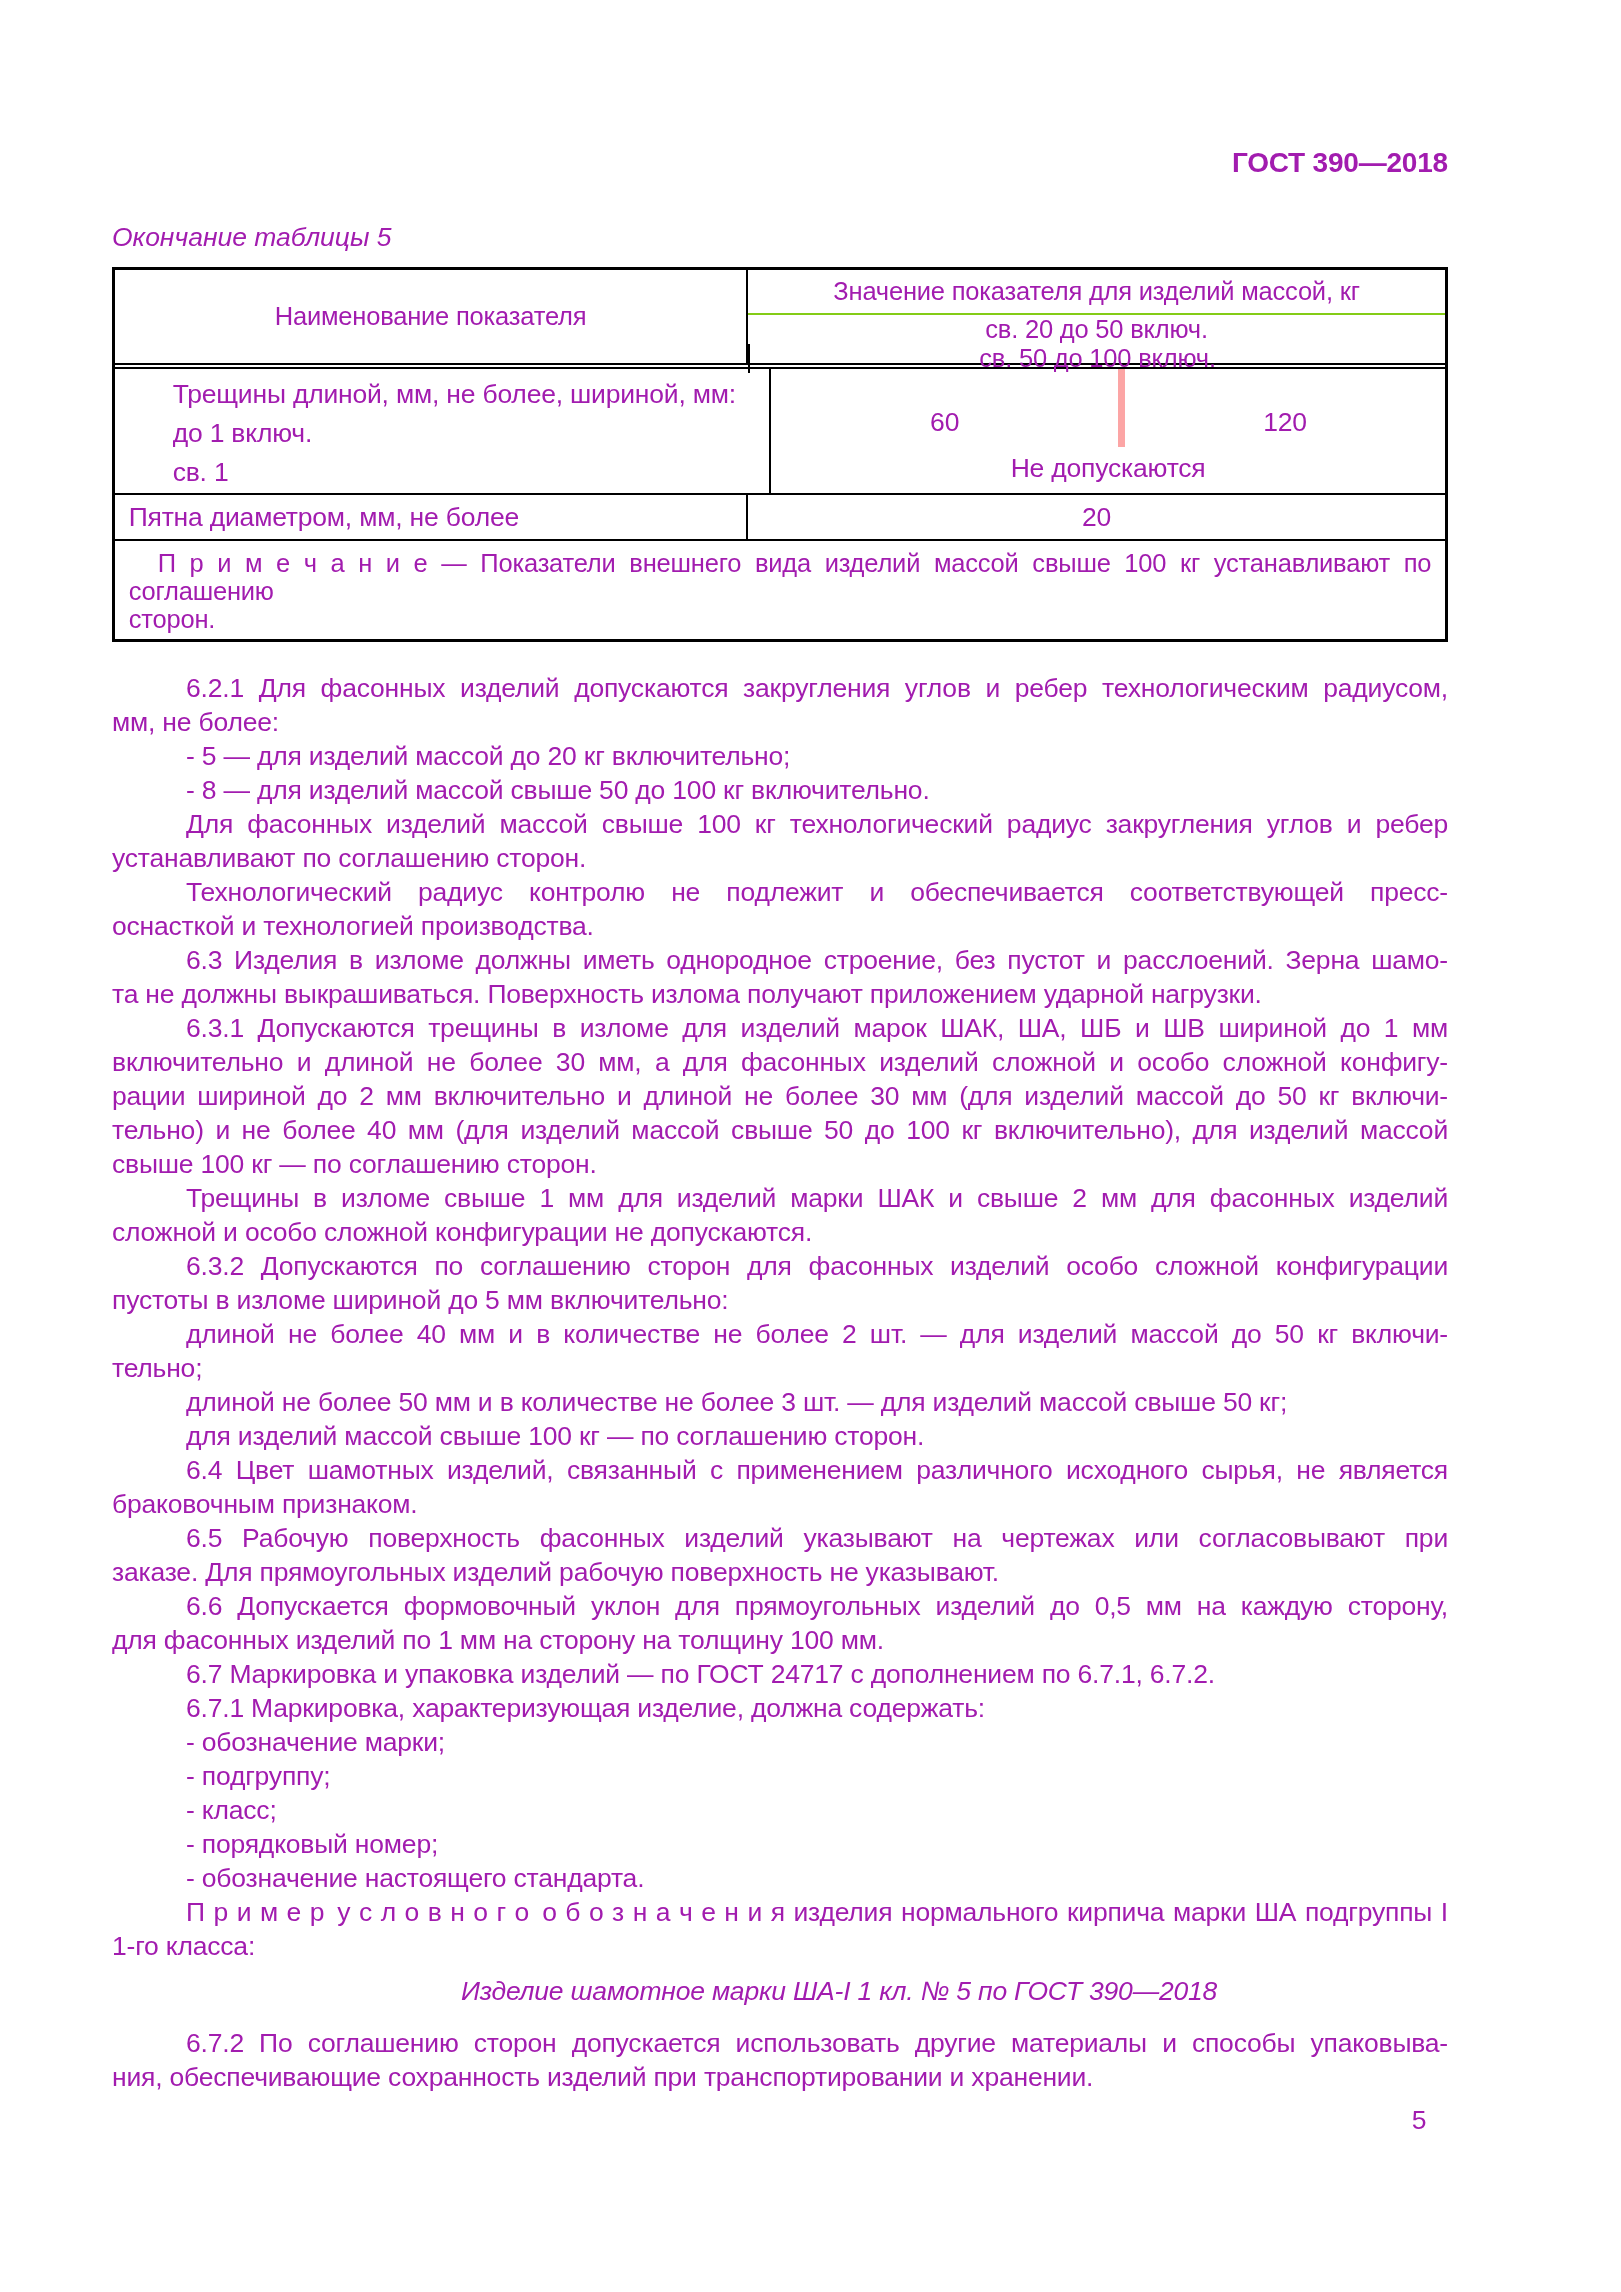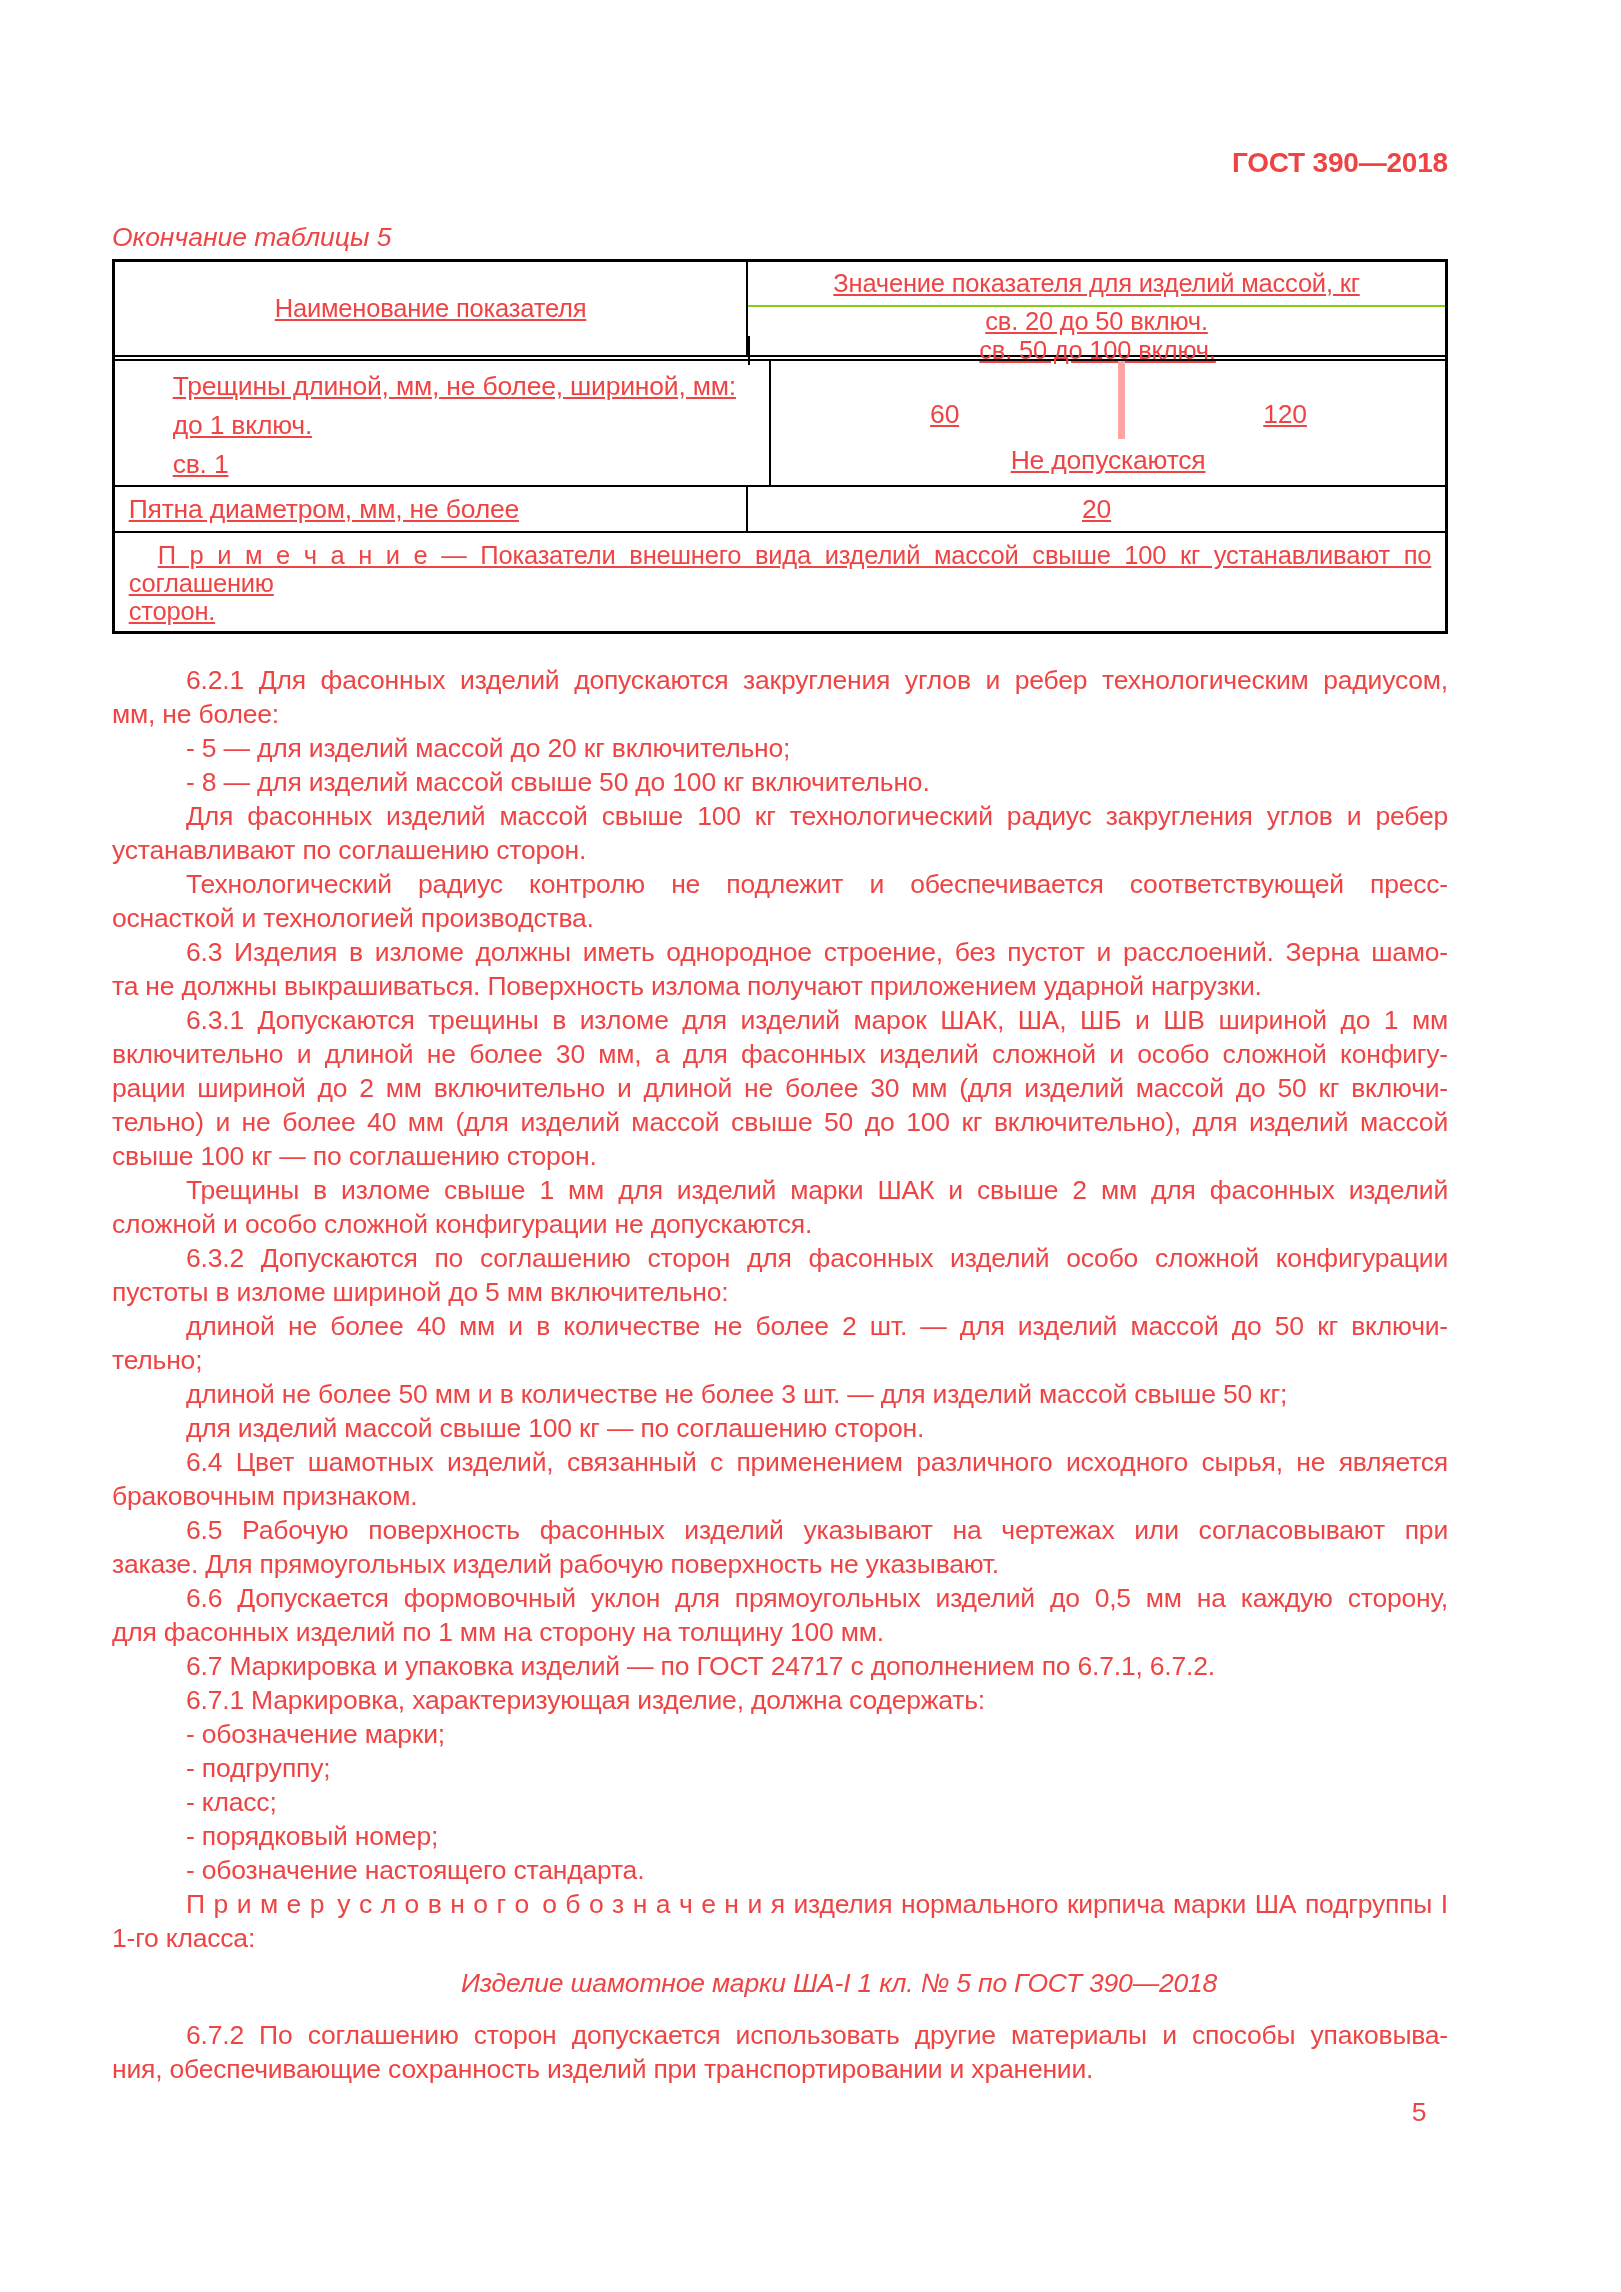--- a/index.html
+++ b/index.html
@@ -6,21 +6,21 @@
     margin: 0;
     padding: 0;
     background: #ffffff;
   }
   .page {
     position: relative;
     width: 1621px;
     height: 2293px;
     background: #ffffff;
     font-family: "Liberation Sans", sans-serif;
-    color: #ef4444;
+    color: #a21caf;
     overflow: hidden;
   }
   .content {
     position: absolute;
     left: 112px;
     top: 0;
     width: 1336px;
   }
   .doc-header {
     margin-top: 147px;
@@ -31,26 +31,25 @@
     letter-spacing: -0.2px;
   }
   .table-caption {
     margin-top: 43px;
     font-style: italic;
     font-size: 26.5px;
     line-height: 33px;
   }
   
   .gtable {
-    margin-top: 5px;
+    margin-top: 13px;
     border: 3.9px solid #000;
     box-sizing: border-box;
     font-size: 25.5px;
     letter-spacing: -0.2px;
-    text-decoration: underline;
   }
   .gtable * { box-sizing: border-box; }
   .thead {
     display: flex;
     border-bottom: 6.9px double #000;
   }
   .name-head {
     flex: 0 0 47.6%;
     border-right: 2px solid #000;
     display: flex;

